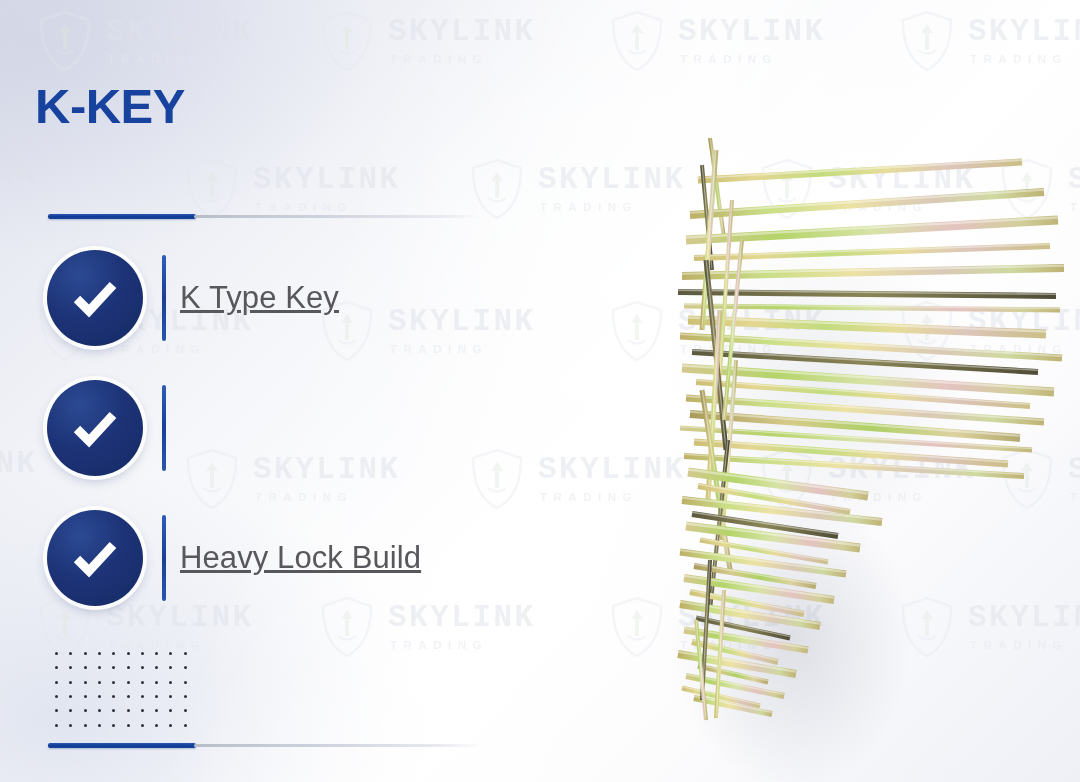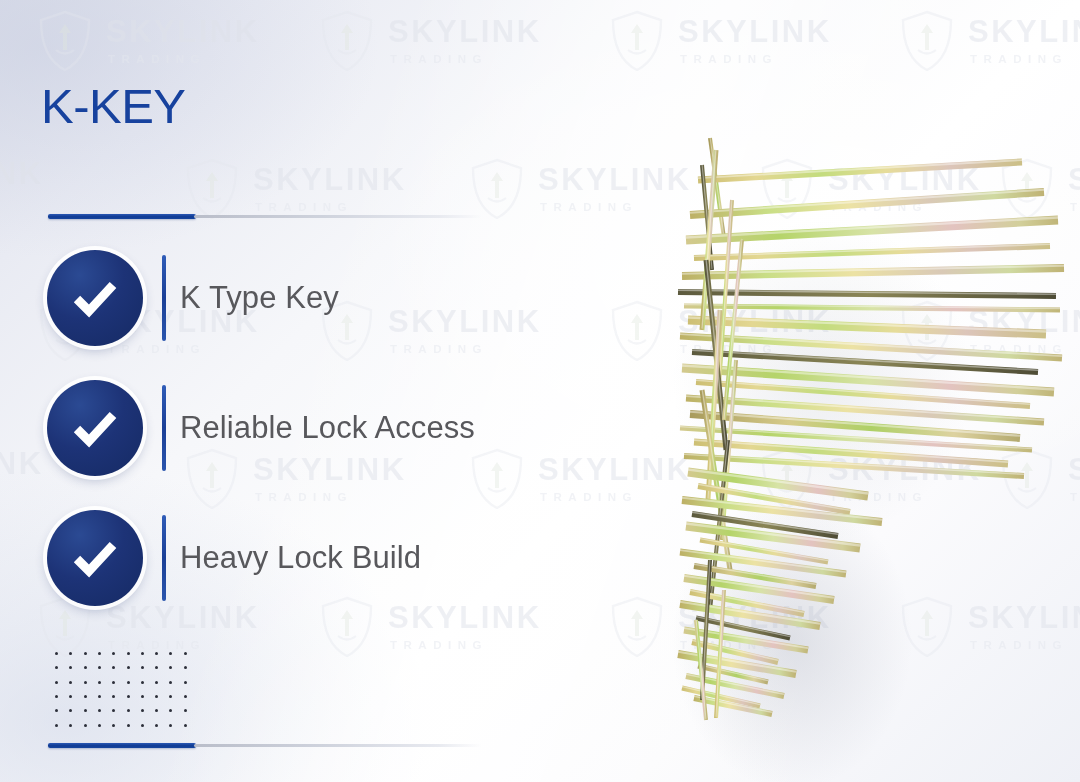--- a/index.html
+++ b/index.html
@@ -43,30 +43,31 @@
   .wm {
     position:absolute;
     display:flex; align-items:center; gap:14px;
     opacity:.5;
   }
   .wm .shield { width:54px; height:62px; flex:0 0 auto; opacity:.75; }
   .wm .wm-txt { display:flex; flex-direction:column; line-height:1; }
   .wm .wm-main {
     font-size:31px; font-weight:700; letter-spacing:2.5px;
     color:#dfe2ea;
+    font-family:Liberation Mono, monospace;
   }
   .wm .wm-sub {
     font-size:11.5px; font-weight:600; letter-spacing:6.5px;
     color:#e4e7ee; margin-top:7px; margin-left:2px;
   }
 
   
   .title {
-    position:absolute; left:41px; top:78px;
-    font-size:49px; font-weight:400; letter-spacing:-0.5px;
+    position:absolute; left:35px; top:78px;
+    font-size:49px; font-weight:700; letter-spacing:-0.5px;
     color:#17429e;
   }
 
   .rule { position:absolute; height:7px; }
   .rule .seg-blue {
     position:absolute; left:0; top:1px; height:5px; width:148px;
     background:linear-gradient(180deg,#2a58b4 0%,#103b93 55%,#16459f 100%);
     border-radius:2px;
     box-shadow:0 1px 2px rgba(20,50,120,.28);
   }
@@ -104,20 +105,21 @@
     width:4px; height:86px; flex:0 0 4px;
     margin-left:19px;
     background:linear-gradient(180deg,#2f5cb8 0%,#1b3f96 50%,#2a55ad 100%);
     border-radius:2px;
   }
   .ftext {
     margin-left:14px;
     font-size:31px; font-weight:400; line-height:1.72;
     color:#58585c;
     letter-spacing:0.1px;
+    text-decoration:underline;
   }
 
   
   .dots { position:absolute; left:55px; top:652px; width:132px; height:76px; }
   .dots i {
     position:absolute; width:3px; height:3px; border-radius:50%;
     background:#2c2f3a;
   }
 
   
@@ -540,21 +542,20 @@
         <div class="vbar"></div>
         <div class="ftext">K Type Key</div>
       </div>
       <div class="feature">
         <div class="check">
           <svg viewBox="0 0 54 54">
   <path d="M9 28 L21 40 L45 14" fill="none" stroke="#ffffff" stroke-width="9" stroke-linecap="butt" stroke-linejoin="miter"></path>
 </svg>
         </div>
         <div class="vbar"></div>
-        <div class="ftext">Reliable Lock Access</div>
       </div>
       <div class="feature">
         <div class="check">
           <svg viewBox="0 0 54 54">
   <path d="M9 28 L21 40 L45 14" fill="none" stroke="#ffffff" stroke-width="9" stroke-linecap="butt" stroke-linejoin="miter"></path>
 </svg>
         </div>
         <div class="vbar"></div>
         <div class="ftext">Heavy Lock Build</div>
       </div>

